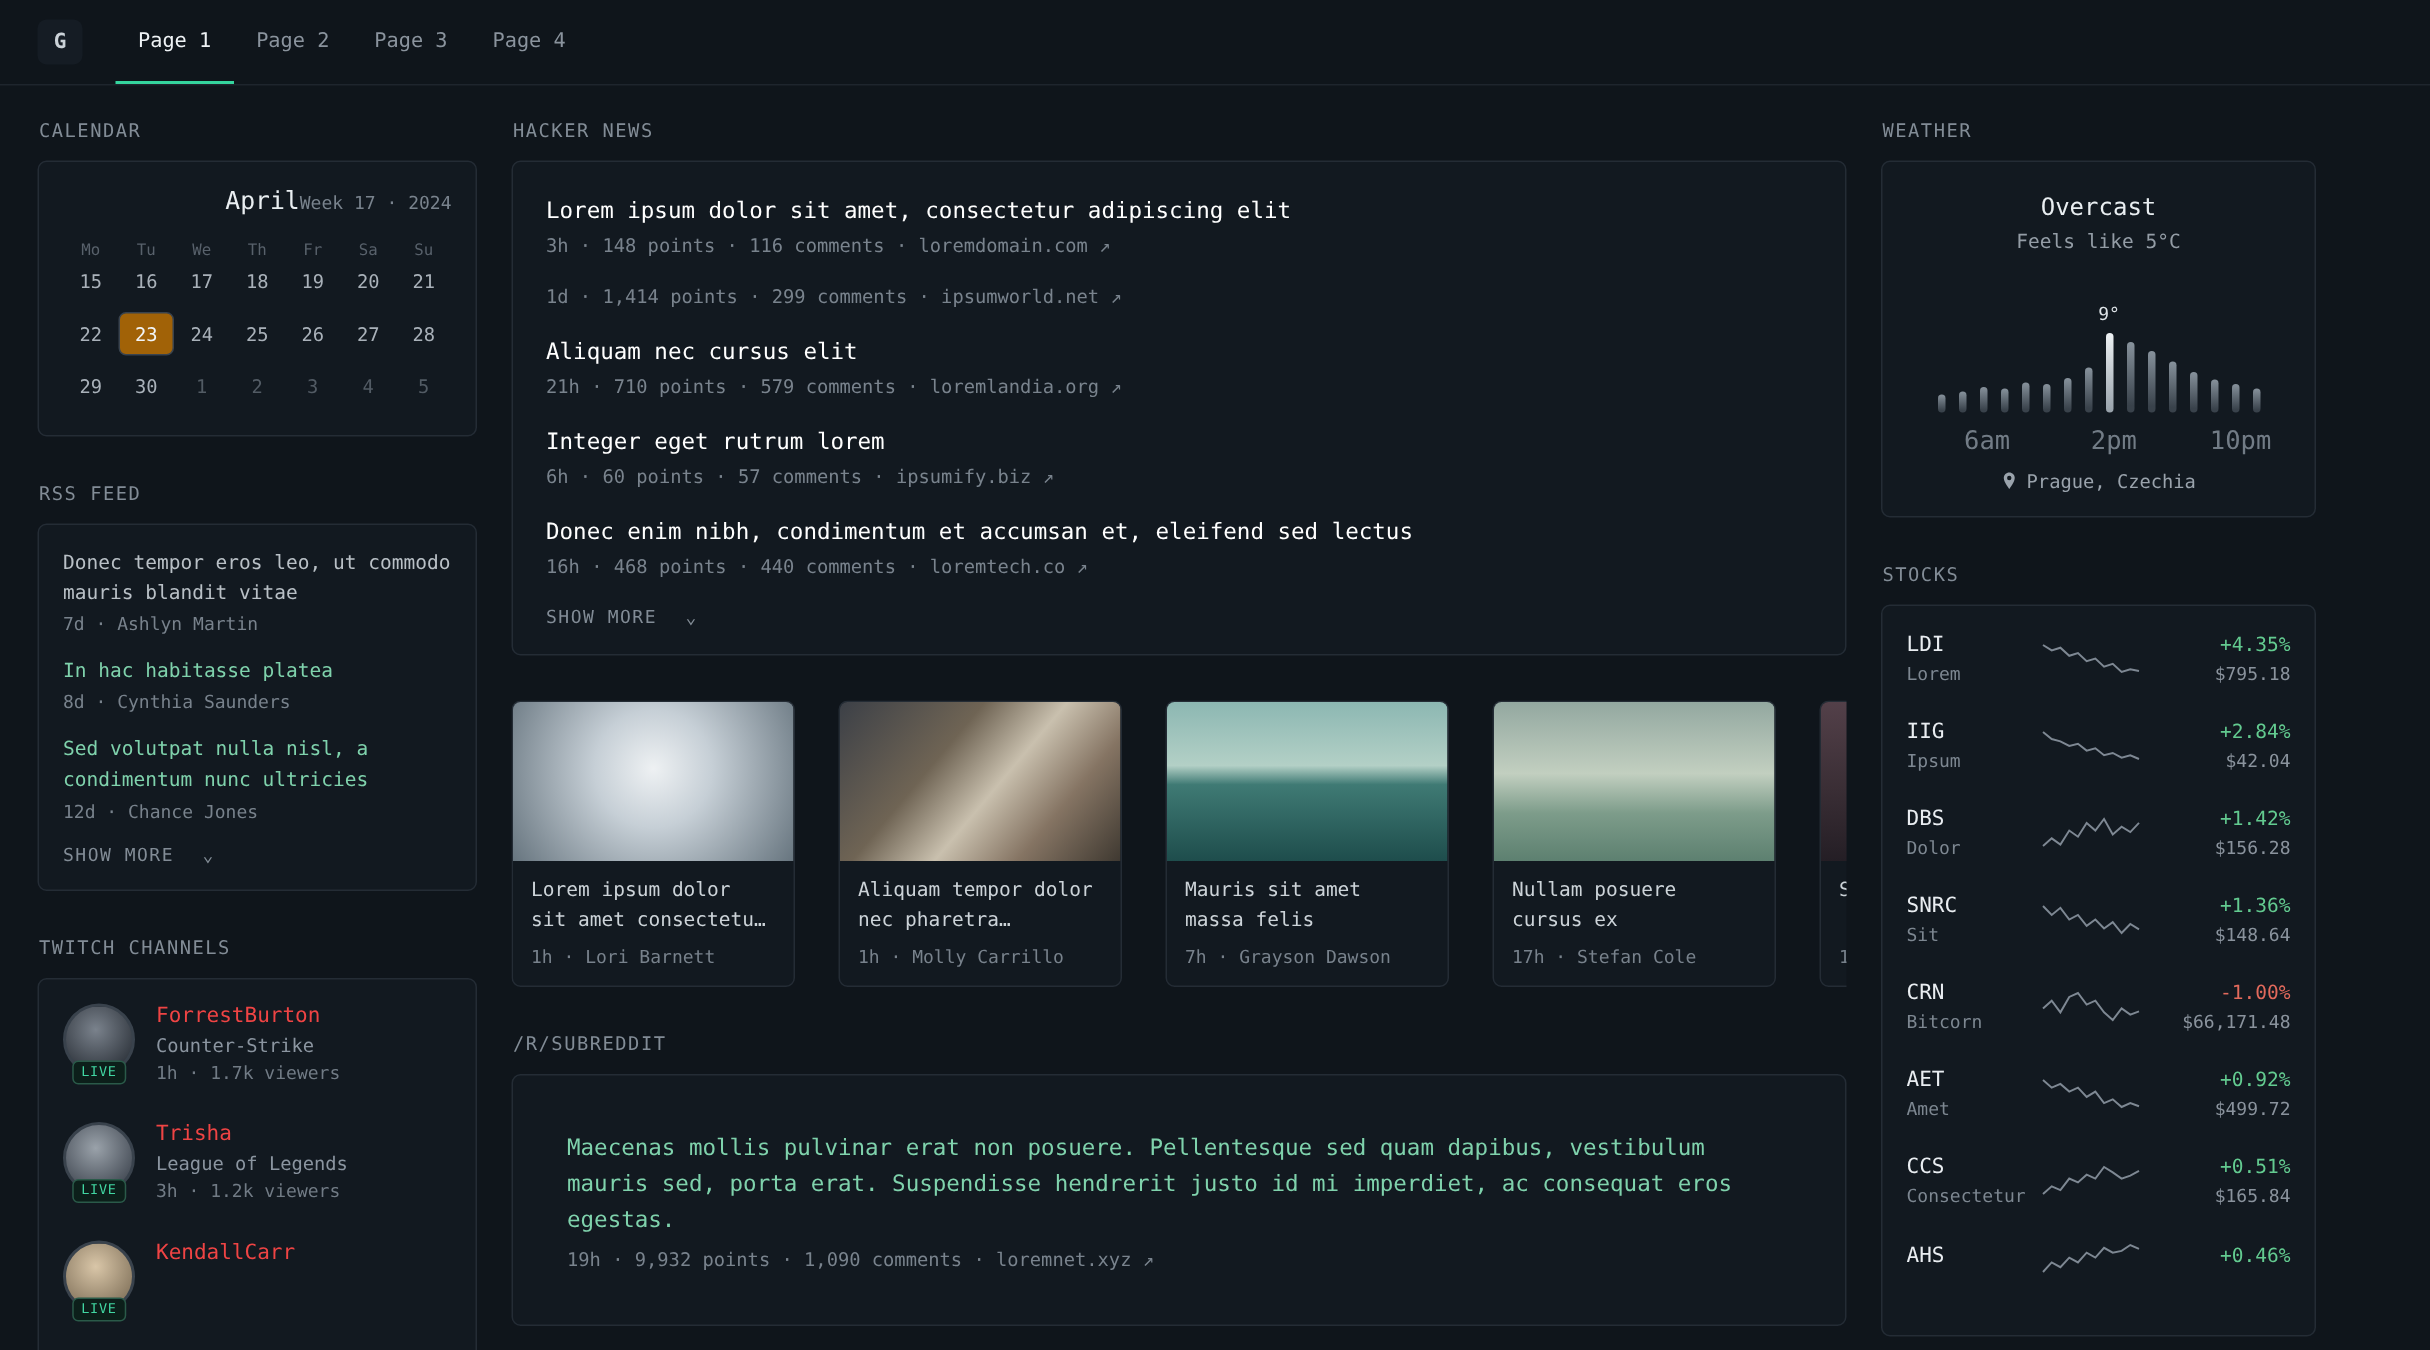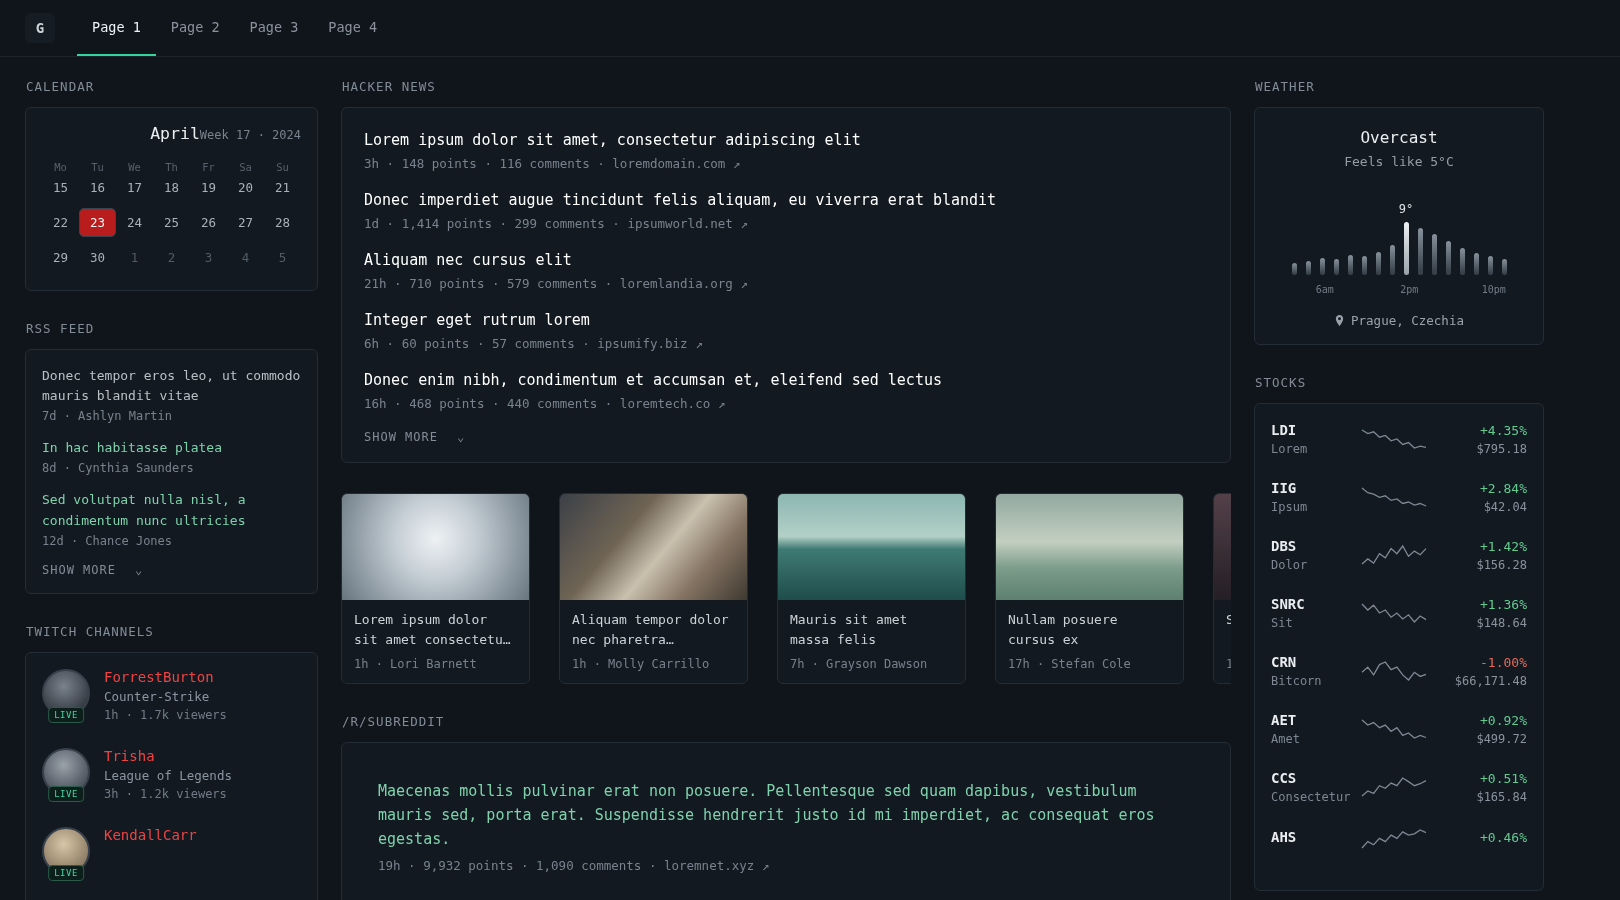--- a/index.html
+++ b/index.html
@@ -23,21 +23,21 @@
 
   
   .calendar-card{padding:16px 16px 18px}
   .cal-head{display:flex;justify-content:flex-end;align-items:baseline}
   .cal-month{font-size:16.5px;color:#e9eef1}
   .cal-week{font-size:12px;color:#79838d}
   .cal-grid{display:grid;grid-template-columns:repeat(7,1fr);text-align:center}
   .cal-weekdays{margin-top:18px;color:#58616b;font-size:10.5px}
   .cal-days{margin-top:0;row-gap:6px;font-size:12.5px;color:#a9b1b9}
   .day{padding:6px 0;border:1px solid transparent;border-radius:5px}
-  .day.selected{border-color:#39434e;background:#b91c1c;color:#f2f5f7}
+  .day.selected{border-color:#39434e;background:#a16207;color:#f2f5f7}
   .day.dim{color:#525b64}
 
   
   .rss-card{padding:16px}
   .feed-item{margin-bottom:15px}
   .feed-title{color:#7fd2ac;font-size:13px;line-height:1.55}
   .feed-title.muted{color:#b9c0c6}
   .feed-meta{color:#78828c;font-size:12px;margin-top:3px}
   .show-more{display:flex;align-items:center;gap:19px;background:none;border:none;color:#828c96;font:inherit;font-size:12px;letter-spacing:1px;padding:0;margin-top:4px}
   .chev{font-size:12px;line-height:1;color:#828c96}
@@ -81,31 +81,31 @@
 
   
   .weather-card{padding:20px 16px 16px;text-align:center}
   .w-cond{font-size:16px;color:#e9eef1}
   .w-feels{font-size:13px;color:#949da6;margin-top:7px}
   .w-chart{display:flex;align-items:flex-end;justify-content:center;gap:9px;height:78px;margin-top:28px}
   .wbar{width:5px;border-radius:3px;background:linear-gradient(180deg,#87929c 0%,#39424b 90%);position:relative}
   .wbar.hot{background:linear-gradient(180deg,#eef2f4 0%,#97a1aa 100%)}
   .wbar-label{position:absolute;top:-20px;left:50%;transform:translateX(-50%);font-size:12px;color:#dfe5e9;white-space:nowrap}
   .w-hours{position:relative;height:15px;margin-top:9px}
-  .w-hours span{position:absolute;transform:translateX(-50%);font-size:10px;color:#727c86}
+  .w-hours span{position:absolute;transform:translateX(-50%);font-size:17px;color:#727c86}
   .w-hours span:nth-child(1){left:21%}
   .w-hours span:nth-child(2){left:54%}
   .w-hours span:nth-child(3){left:87%}
   .w-loc{display:flex;align-items:center;justify-content:center;gap:6px;margin-top:14px;font-size:12.5px;color:#9aa3ac}
   .pin{width:11px;height:13px;flex:none}
 
   
   .stocks-card{padding:18px 16px 16px}
   .stock-row{display:grid;grid-template-columns:86px 1fr 96px;align-items:center;margin-bottom:24px}
-  .s-sym{font-size:14px;font-weight:bold;color:#e9edf1}
+  .s-sym{font-size:14px;font-weight:normal;color:#e9edf1}
   .s-name{font-size:12px;color:#7d8791;margin-top:4px}
   .sparkline{justify-self:center;width:64px;height:22px;overflow:visible}
   .s-right{text-align:right}
   .s-chg{font-size:13px}
   .s-chg.pos{color:#63cb90}
   .s-chg.neg{color:#e26a5c}
   .s-price{font-size:12px;color:#8a939d;margin-top:4px}
 </style>
 </head>
 <body>
@@ -232,21 +232,20 @@
   <div class="col">
 
     <section class="section">
       <h2 class="sec-title">HACKER NEWS</h2>
       <div class="card hn-card">
         <div class="hn-item">
           <a class="hn-title">Lorem ipsum dolor sit amet, consectetur adipiscing elit</a>
           <div class="hn-meta">3h · 148 points · 116 comments · loremdomain.com ↗</div>
         </div>
         <div class="hn-item">
-          <a class="hn-title">Donec imperdiet augue tincidunt felis aliquam, eu viverra erat blandit</a>
           <div class="hn-meta">1d · 1,414 points · 299 comments · ipsumworld.net ↗</div>
         </div>
         <div class="hn-item">
           <a class="hn-title">Aliquam nec cursus elit</a>
           <div class="hn-meta">21h · 710 points · 579 comments · loremlandia.org ↗</div>
         </div>
         <div class="hn-item">
           <a class="hn-title">Integer eget rutrum lorem</a>
           <div class="hn-meta">6h · 60 points · 57 comments · ipsumify.biz ↗</div>
         </div>

